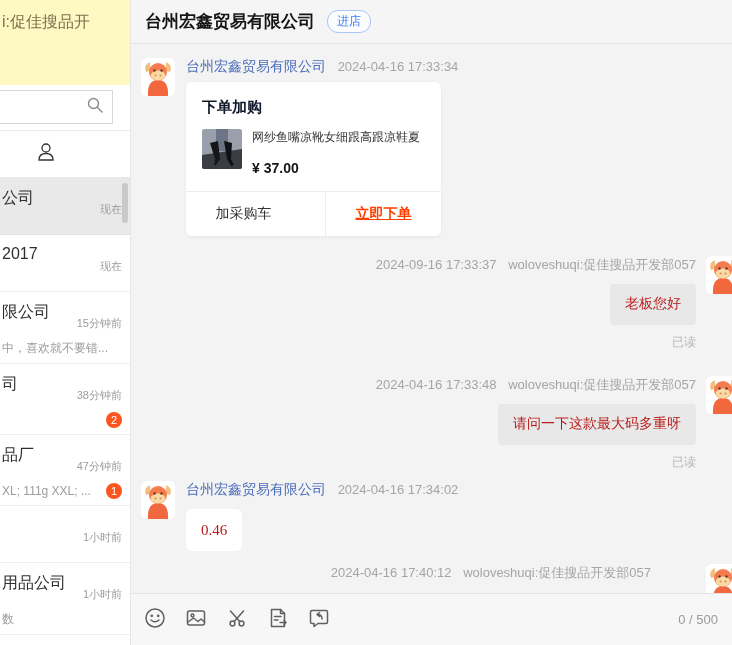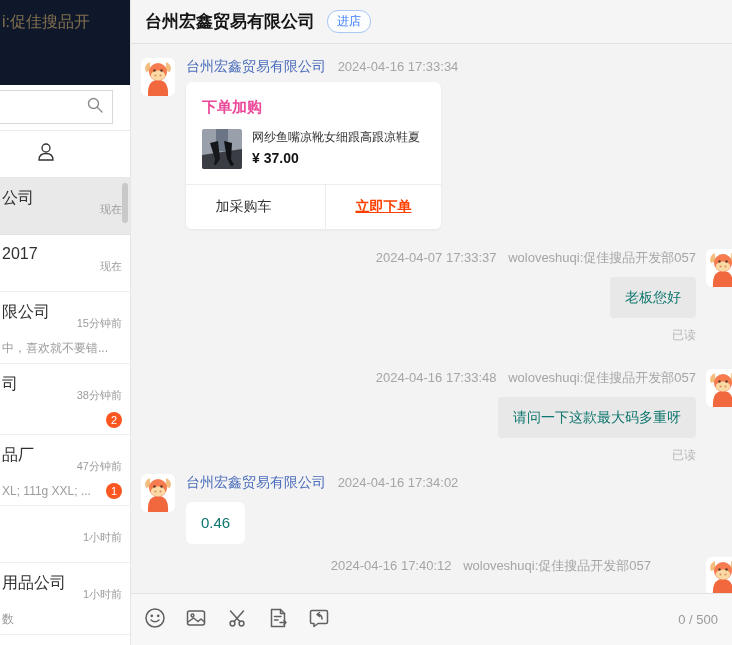--- a/index.html
+++ b/index.html
@@ -1,21 +1,21 @@
 <!DOCTYPE html>
 <html><head>
 <meta charset="utf-8">
 <style>
   * { margin:0; padding:0; box-sizing:border-box; }
   html,body { width:732px; height:645px; overflow:hidden; }
   body { font-family:"Liberation Sans","DejaVu Sans",sans-serif; background:#f3f3f3; position:relative; color:#333; }
 
   
   .sidebar { position:absolute; left:0; top:0; width:130px; height:645px; background:#fff; }
-  .sb-top { height:85px; background:#0f172a; padding:12px 4px 0 2px; font-size:16px; color:#80704f; white-space:nowrap; overflow:hidden; }
+  .sb-top { height:85px; background:#fef9c3; padding:12px 4px 0 2px; font-size:16px; color:#80704f; white-space:nowrap; overflow:hidden; }
   .sb-search-row { height:46px; background:#fff; border-bottom:1px solid #ebebeb; position:relative; }
   .sb-search-input { position:absolute; left:-10px; top:5px; width:88px; height:34px; border:1px solid #d8d8d8; background:#fff; font-size:13px; padding:0 6px; outline:none; }
   .sb-search-btn { position:absolute; left:77px; top:5px; width:36px; height:34px; border:1px solid #d8d8d8; border-left:none; background:#fff; display:flex; align-items:center; justify-content:center; cursor:pointer; }
   .sb-tabs-row { height:47px; background:#fff; border-bottom:1px solid #e7e7e7; display:flex; align-items:center; padding-left:37px; }
   .sb-list { position:relative; }
   .sb-item { min-height:57px; padding:10px 8px 6px 2px; border-bottom:1px solid #efefef; position:relative; cursor:pointer; background:#fff; }
   .sb-item.selected { background:#e9e9e9; border-bottom:1px solid #e2e2e2; }
   .sb-item-top { display:flex; justify-content:space-between; align-items:flex-start; }
   .sb-name { font-size:16px; color:#2f2f2f; white-space:nowrap; overflow:hidden; }
   .sb-time { font-size:11px; color:#9c9c9c; white-space:nowrap; margin-top:14px; }
@@ -36,39 +36,39 @@
   .avatar { width:34px; height:38px; border-radius:6px; background:#fff; overflow:hidden; flex:none; }
   .avatar svg { display:block; }
   .msg-main { flex:1; min-width:0; }
   .msg.left .msg-main { margin-left:11px; }
   .msg.right { justify-content:flex-end; }
   .msg.right .msg-main { margin-right:10px; display:flex; flex-direction:column; align-items:flex-end; }
   .msg.right .avatar { margin-right:2px; }
   .meta { font-size:13px; color:#a5a5a5; white-space:nowrap; }
   .meta .sender-link { color:#4a6cbb; font-size:14px; cursor:pointer; }
   .meta .gap { display:inline-block; width:8px; }
-  .bubble { display:inline-block; font-size:14px; color:#0f766e; padding:11px 15px; border-radius:4px; margin-top:10px; max-width:440px; line-height:1.35; }
+  .bubble { display:inline-block; font-size:14px; color:#b91c1c; padding:11px 15px; border-radius:4px; margin-top:10px; max-width:440px; line-height:1.35;font-family:Liberation Serif, serif; }
   .bubble.gray { background:#e8e8e8; }
   .bubble.white { background:#fff; border-radius:6px; font-size:15px; }
   .read-status { font-size:12px; color:#b5b5b5; margin-top:9px; }
 
   .m1 { margin-top:14px; }
   .m2 { margin-top:20px; }
   .m3 { margin-top:25px; }
   .m4 { margin-top:10px; }
   .m5 { margin-top:13px;gap:45px; }
 
   
   .card { width:255px; background:#fff; border-radius:6px; margin-top:6px; box-shadow:0 1px 3px rgba(0,0,0,.06); overflow:hidden; }
-  .card-title { font-size:15px; font-weight:bold; color:#ec4899; padding:16px 16px 12px; }
+  .card-title { font-size:15px; font-weight:bold; color:#0f172a; padding:16px 16px 12px; }
   .card-product { display:flex; padding:0 16px 15px; }
   .p-thumb { width:40px; height:40px; border-radius:2px; flex:none; overflow:hidden; }
   .p-info { margin-left:10px; min-width:0; }
   .p-name { font-size:12px; color:#333; line-height:1.4; white-space:nowrap; overflow:hidden; }
-  .p-price { font-size:14px; font-weight:bold; color:#141414; margin-top:4px; }
+  .p-price { font-size:14px; font-weight:bold; color:#141414; margin-top:14px; }
   .card-buttons { display:flex; border-top:1px solid #ededed; height:45px;gap:24px; }
   .card-btn { flex:1; display:flex; align-items:center; justify-content:center; font-size:14px; color:#333; cursor:pointer; background:#fff; border:none; }
   .card-btn.order { border-left:1px solid #ededed; color:#ff4000; font-weight:bold;text-decoration:underline; }
 
   
   .chat-toolbar { height:52px; background:#f7f7f7; border-top:1px solid #e3e3e3; display:flex; align-items:center; padding:0 24px 0 12px; flex:none; }
   .tb-icon { width:24px; height:24px; margin-right:17px; cursor:pointer; display:flex; align-items:center; justify-content:center; }
   .tb-icon svg { stroke:#606060; fill:none; stroke-width:1.5; stroke-linecap:round; stroke-linejoin:round; }
   .char-counter { margin-left:auto; font-size:13px; color:#9a9a9a; }
 </style>
@@ -225,21 +225,21 @@
             <button class="card-btn">加采购车</button>
             <button class="card-btn order">立即下单</button>
           </div>
         </div>
       </div>
     </div>
 
     <div class="msg right m2">
       <div class="msg-main">
         <div class="meta">
-          <span>2024-04-07 17:33:37</span><span class="gap"></span>
+          <span>2024-09-16 17:33:37</span><span class="gap"></span>
           <span>woloveshuqi:促佳搜品开发部057</span>
         </div>
         <div class="bubble gray">老板您好</div>
         <div class="read-status">已读</div>
       </div>
       <div class="avatar">
           <svg width="34" height="38">
             <use href="#bull-avatar"></use>
           </svg>
         </div>

